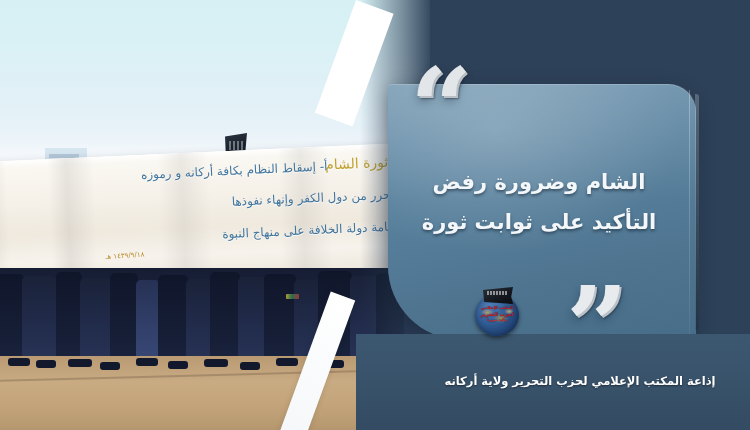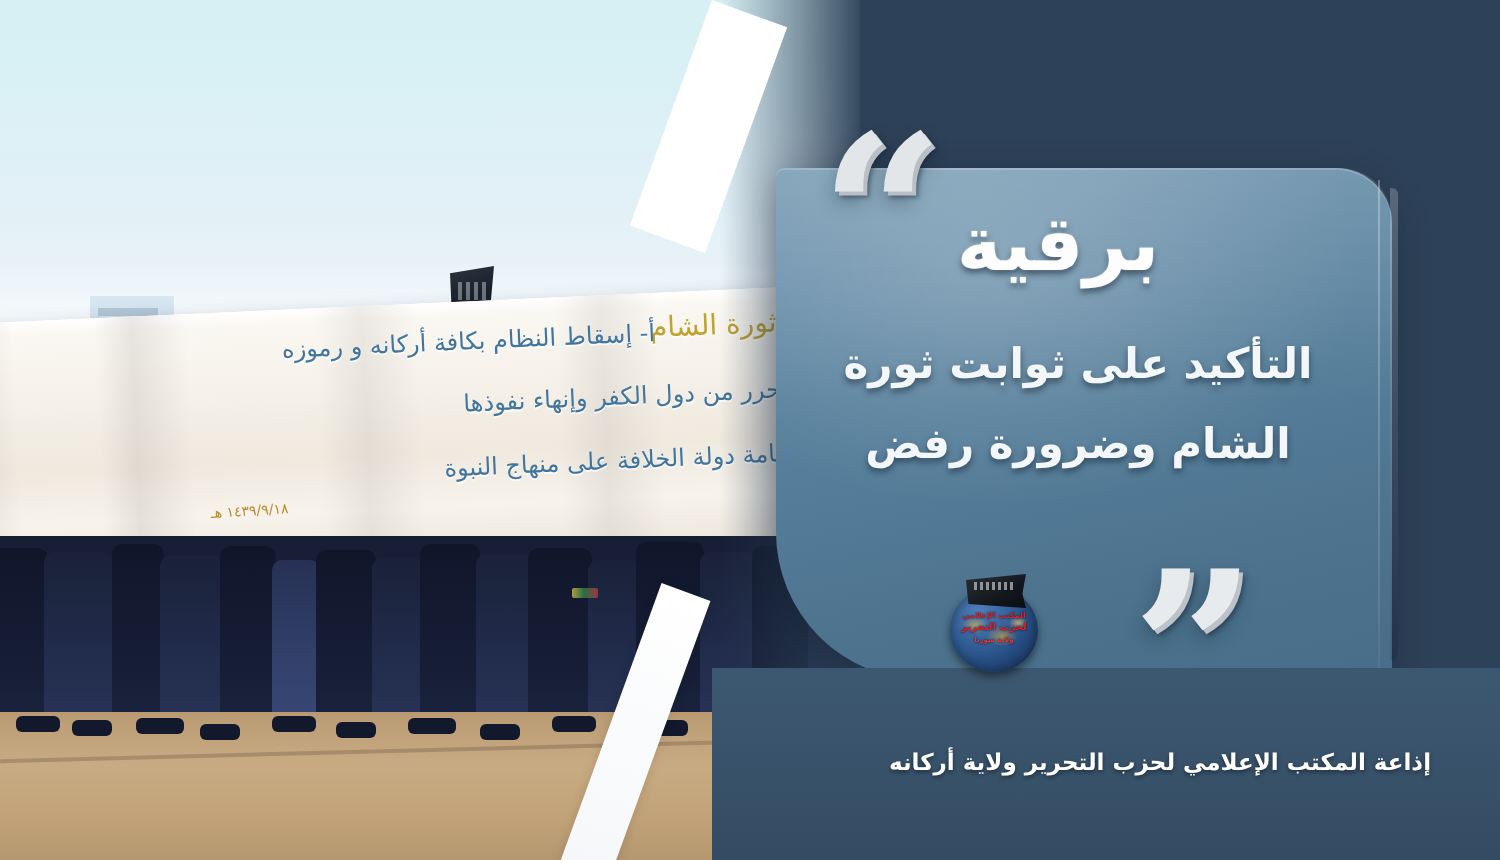--- a/index.html
+++ b/index.html
@@ -387,25 +387,24 @@
 
   <div class="slash2"></div>
   <div class="footband"></div>
   <div class="slash"></div>
 
   <div class="card">
     <div class="card-gloss"></div>
     <div class="card-inner-line"></div>
     <div class="card-edge"></div>
 
-    <div class="title">برقية</div>
 
     <div class="bodywrap">
+      <div class="bline">الشام  وضرورة  رفض</div>
       <div class="bline">التأكيد على ثوابت ثورة</div>
-      <div class="bline">الشام  وضرورة  رفض</div>
     </div>
   </div>
 
   <div class="q-open">“</div>
   <div class="q-close">”</div>
 
   <div class="emblem">
     <div class="globe">
       <div class="land"></div>
     </div>

